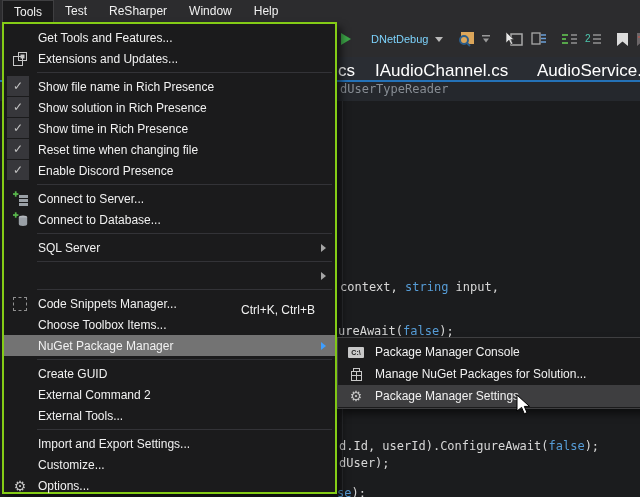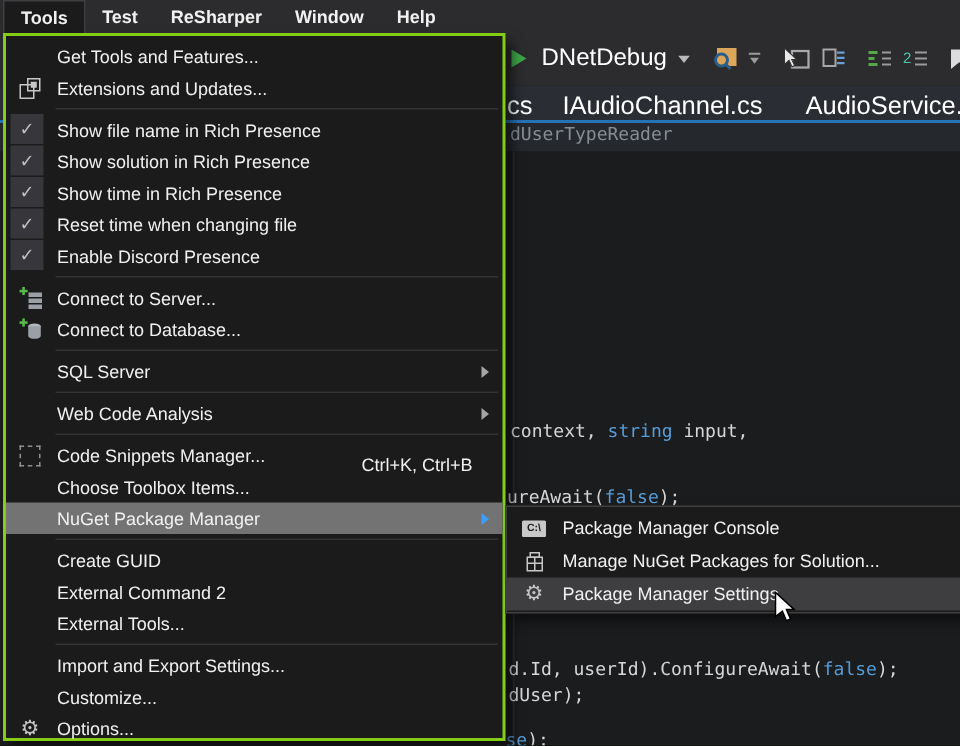--- a/index.html
+++ b/index.html
@@ -1,26 +1,26 @@
 <!DOCTYPE html>
 <html><head>
 <meta charset="utf-8">
 <style>
   html,body{margin:0;padding:0;background:#111;}
   .screen{position:relative;width:640px;height:497px;overflow:hidden;
           font-family:"Liberation Sans",sans-serif;background:#1b1c1e;}
 
   
   .topchrome{position:absolute;top:0;left:0;right:0;height:57px;background:#2c2c2e;}
-  .menubar{position:absolute;top:0;left:0;right:0;height:22px;display:flex;padding-left:2px;font-weight:bold;}
+  .menubar{position:absolute;top:0;left:0;right:0;height:22px;display:flex;padding-left:2px;}
   .m-item{display:flex;align-items:center;padding:0 11px;font-size:12px;color:#f1f1f1;cursor:default;}
   .m-item.open{background:#1b1b1c;border:1px solid #3f3f41;border-bottom:none;}
 
   .toolbar{position:absolute;top:24px;left:340px;right:0;height:30px;display:flex;align-items:center;gap:7px;}
-  .runlabel{font-size:16px;color:#ffffff;margin-left:2px;}
+  .runlabel{font-size:11px;color:#7dd3fc;margin-left:12px;}
   .tsep{width:1px;height:20px;background:#3f3f46;}
   .grip{width:3px;height:18px;background-image:repeating-linear-gradient(#55585e 0 1px,transparent 1px 4px);}
   .ticon{display:flex;align-items:center;justify-content:center;}
 
   
   .tabstrip{position:absolute;top:57px;left:0;right:0;height:23px;background:#2a2d33;}
   .tabline{position:absolute;top:80px;left:0;right:0;height:2px;background:#2472b8;}
   .tab{position:absolute;top:61px;font-size:17px;color:#ffffff;white-space:nowrap;}
 
   
@@ -252,21 +252,20 @@
     <div class="msep"></div>
 
     <div class="mi">
       <span>SQL Server</span>
       <span class="sub-arrow"></span>
     </div>
 
     <div class="msep"></div>
 
     <div class="mi">
-      <span>Web Code Analysis</span>
       <span class="sub-arrow"></span>
     </div>
 
     <div class="msep"></div>
 
     <div class="mi">
       <span class="gicon">
           <span class="snippet-glyph"></span>
         </span>
       <span>Code Snippets Manager...</span>

